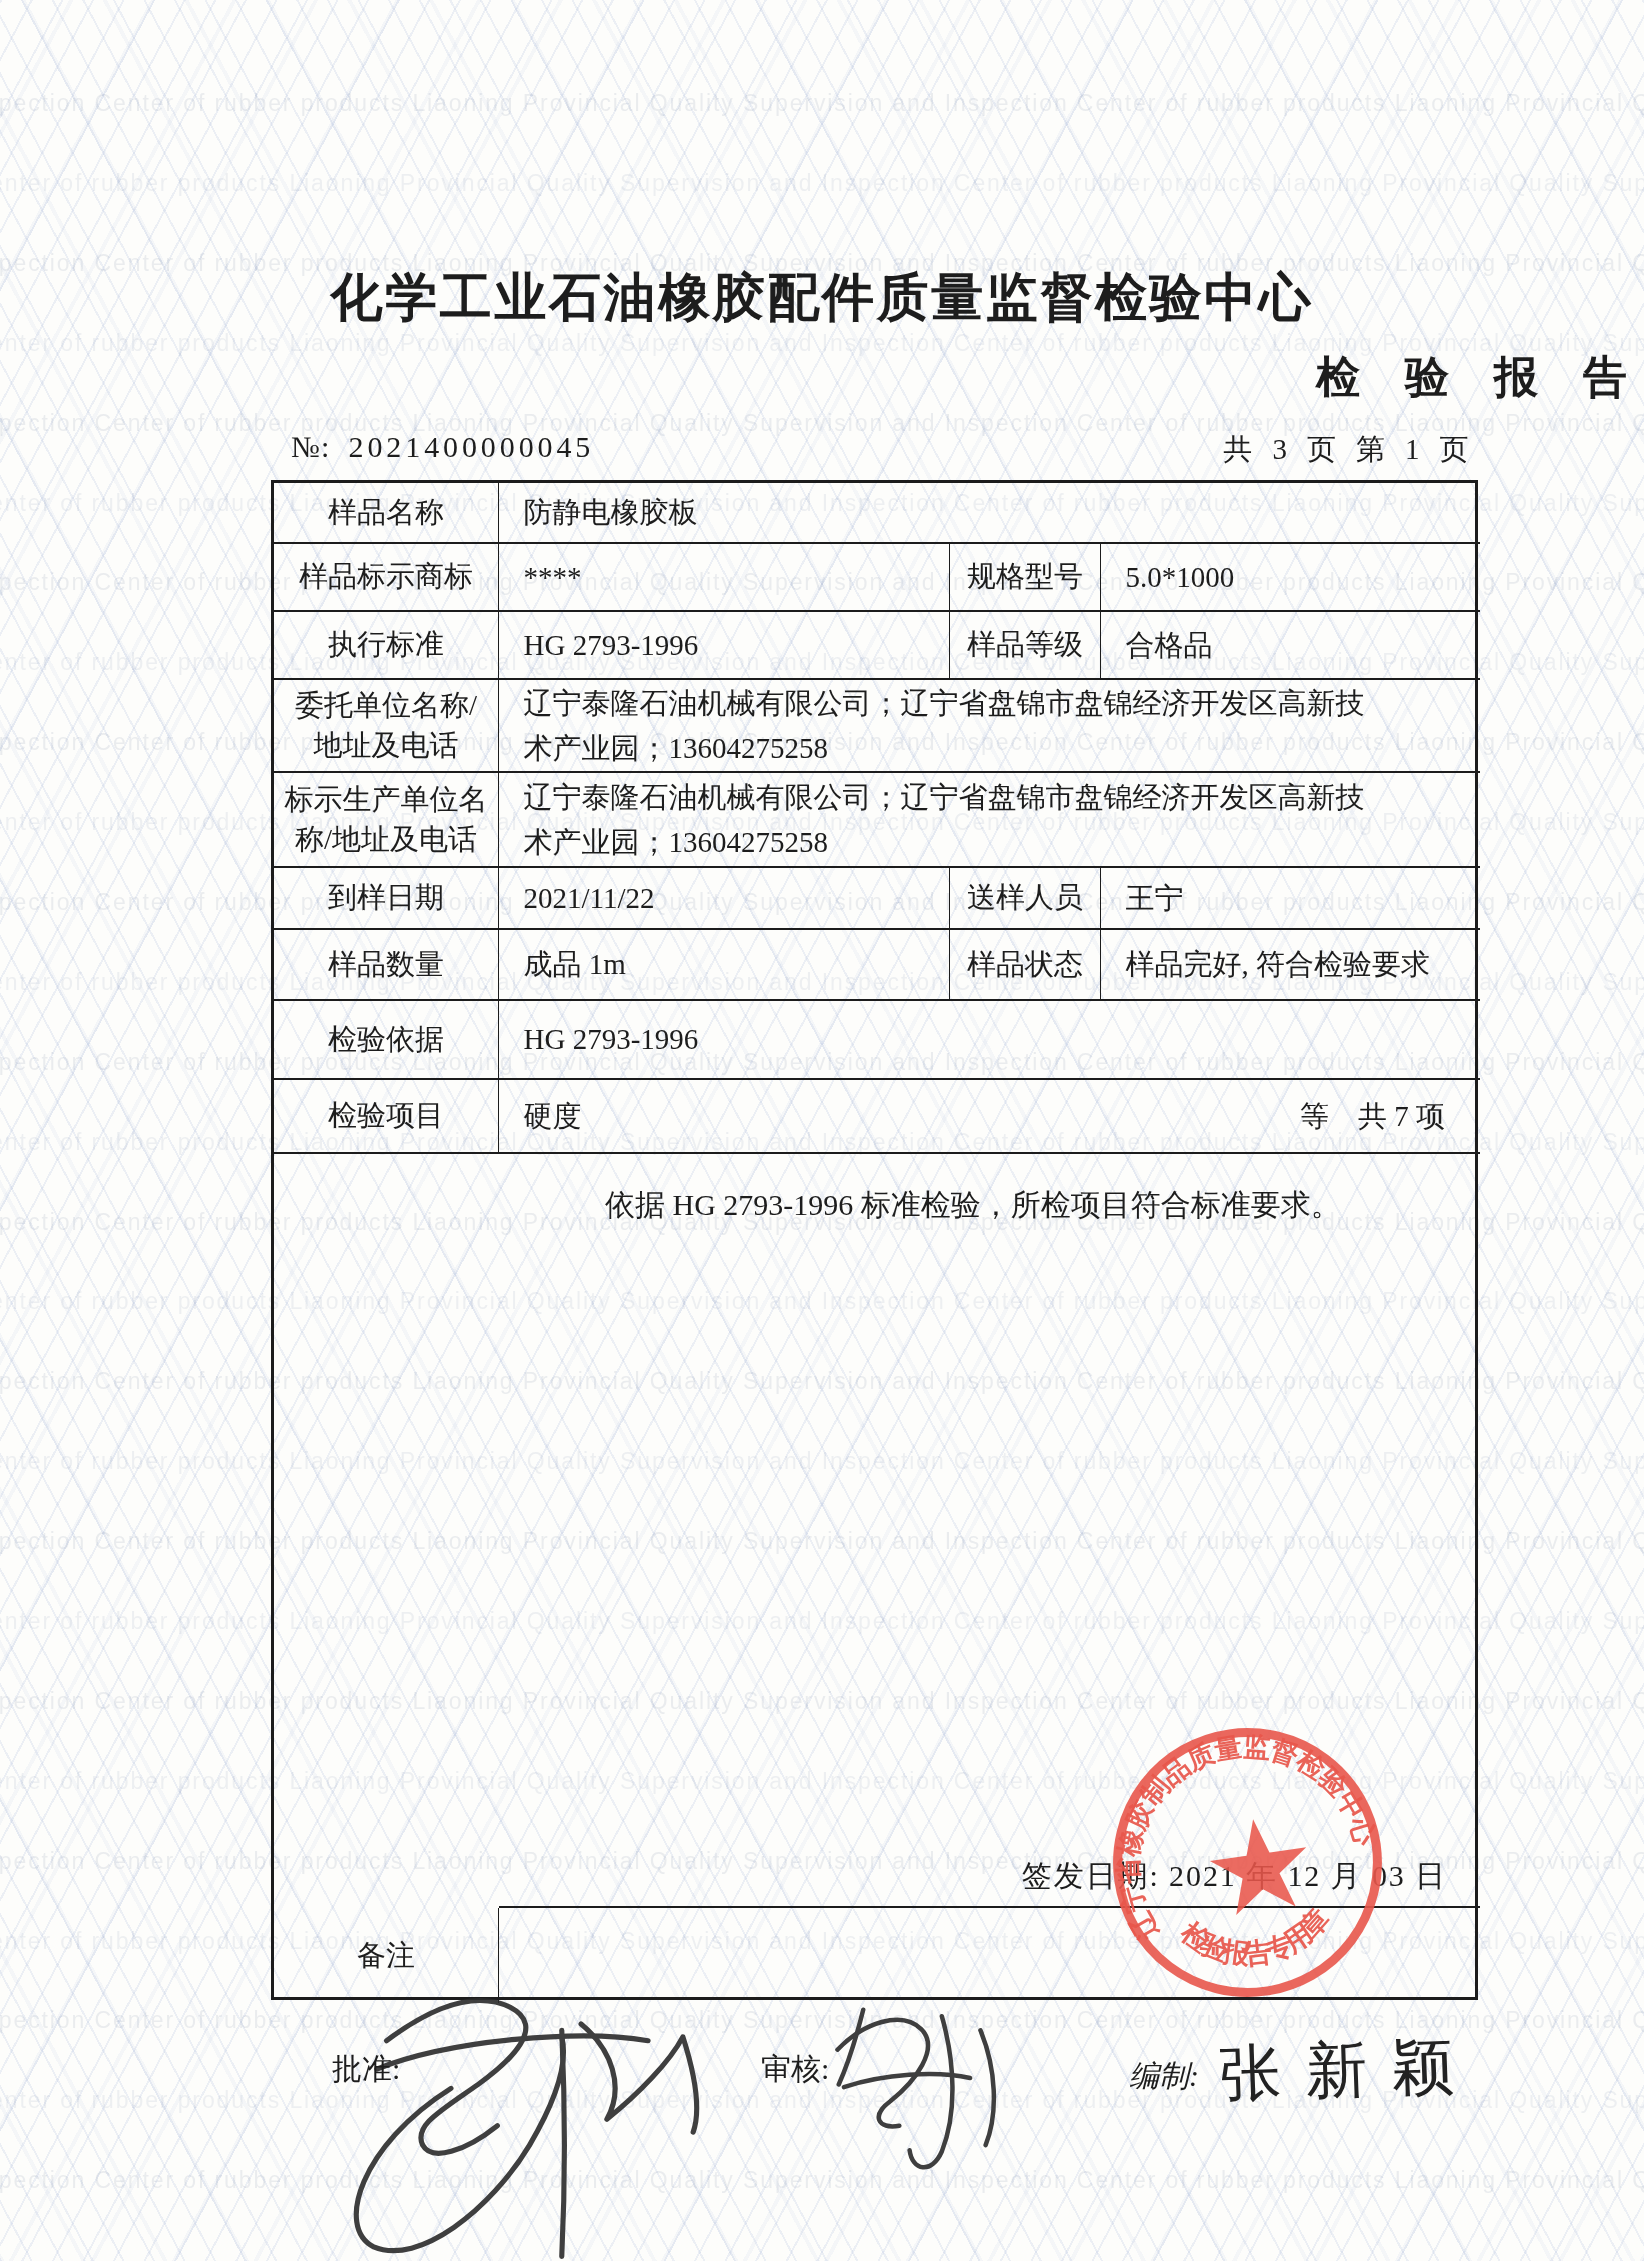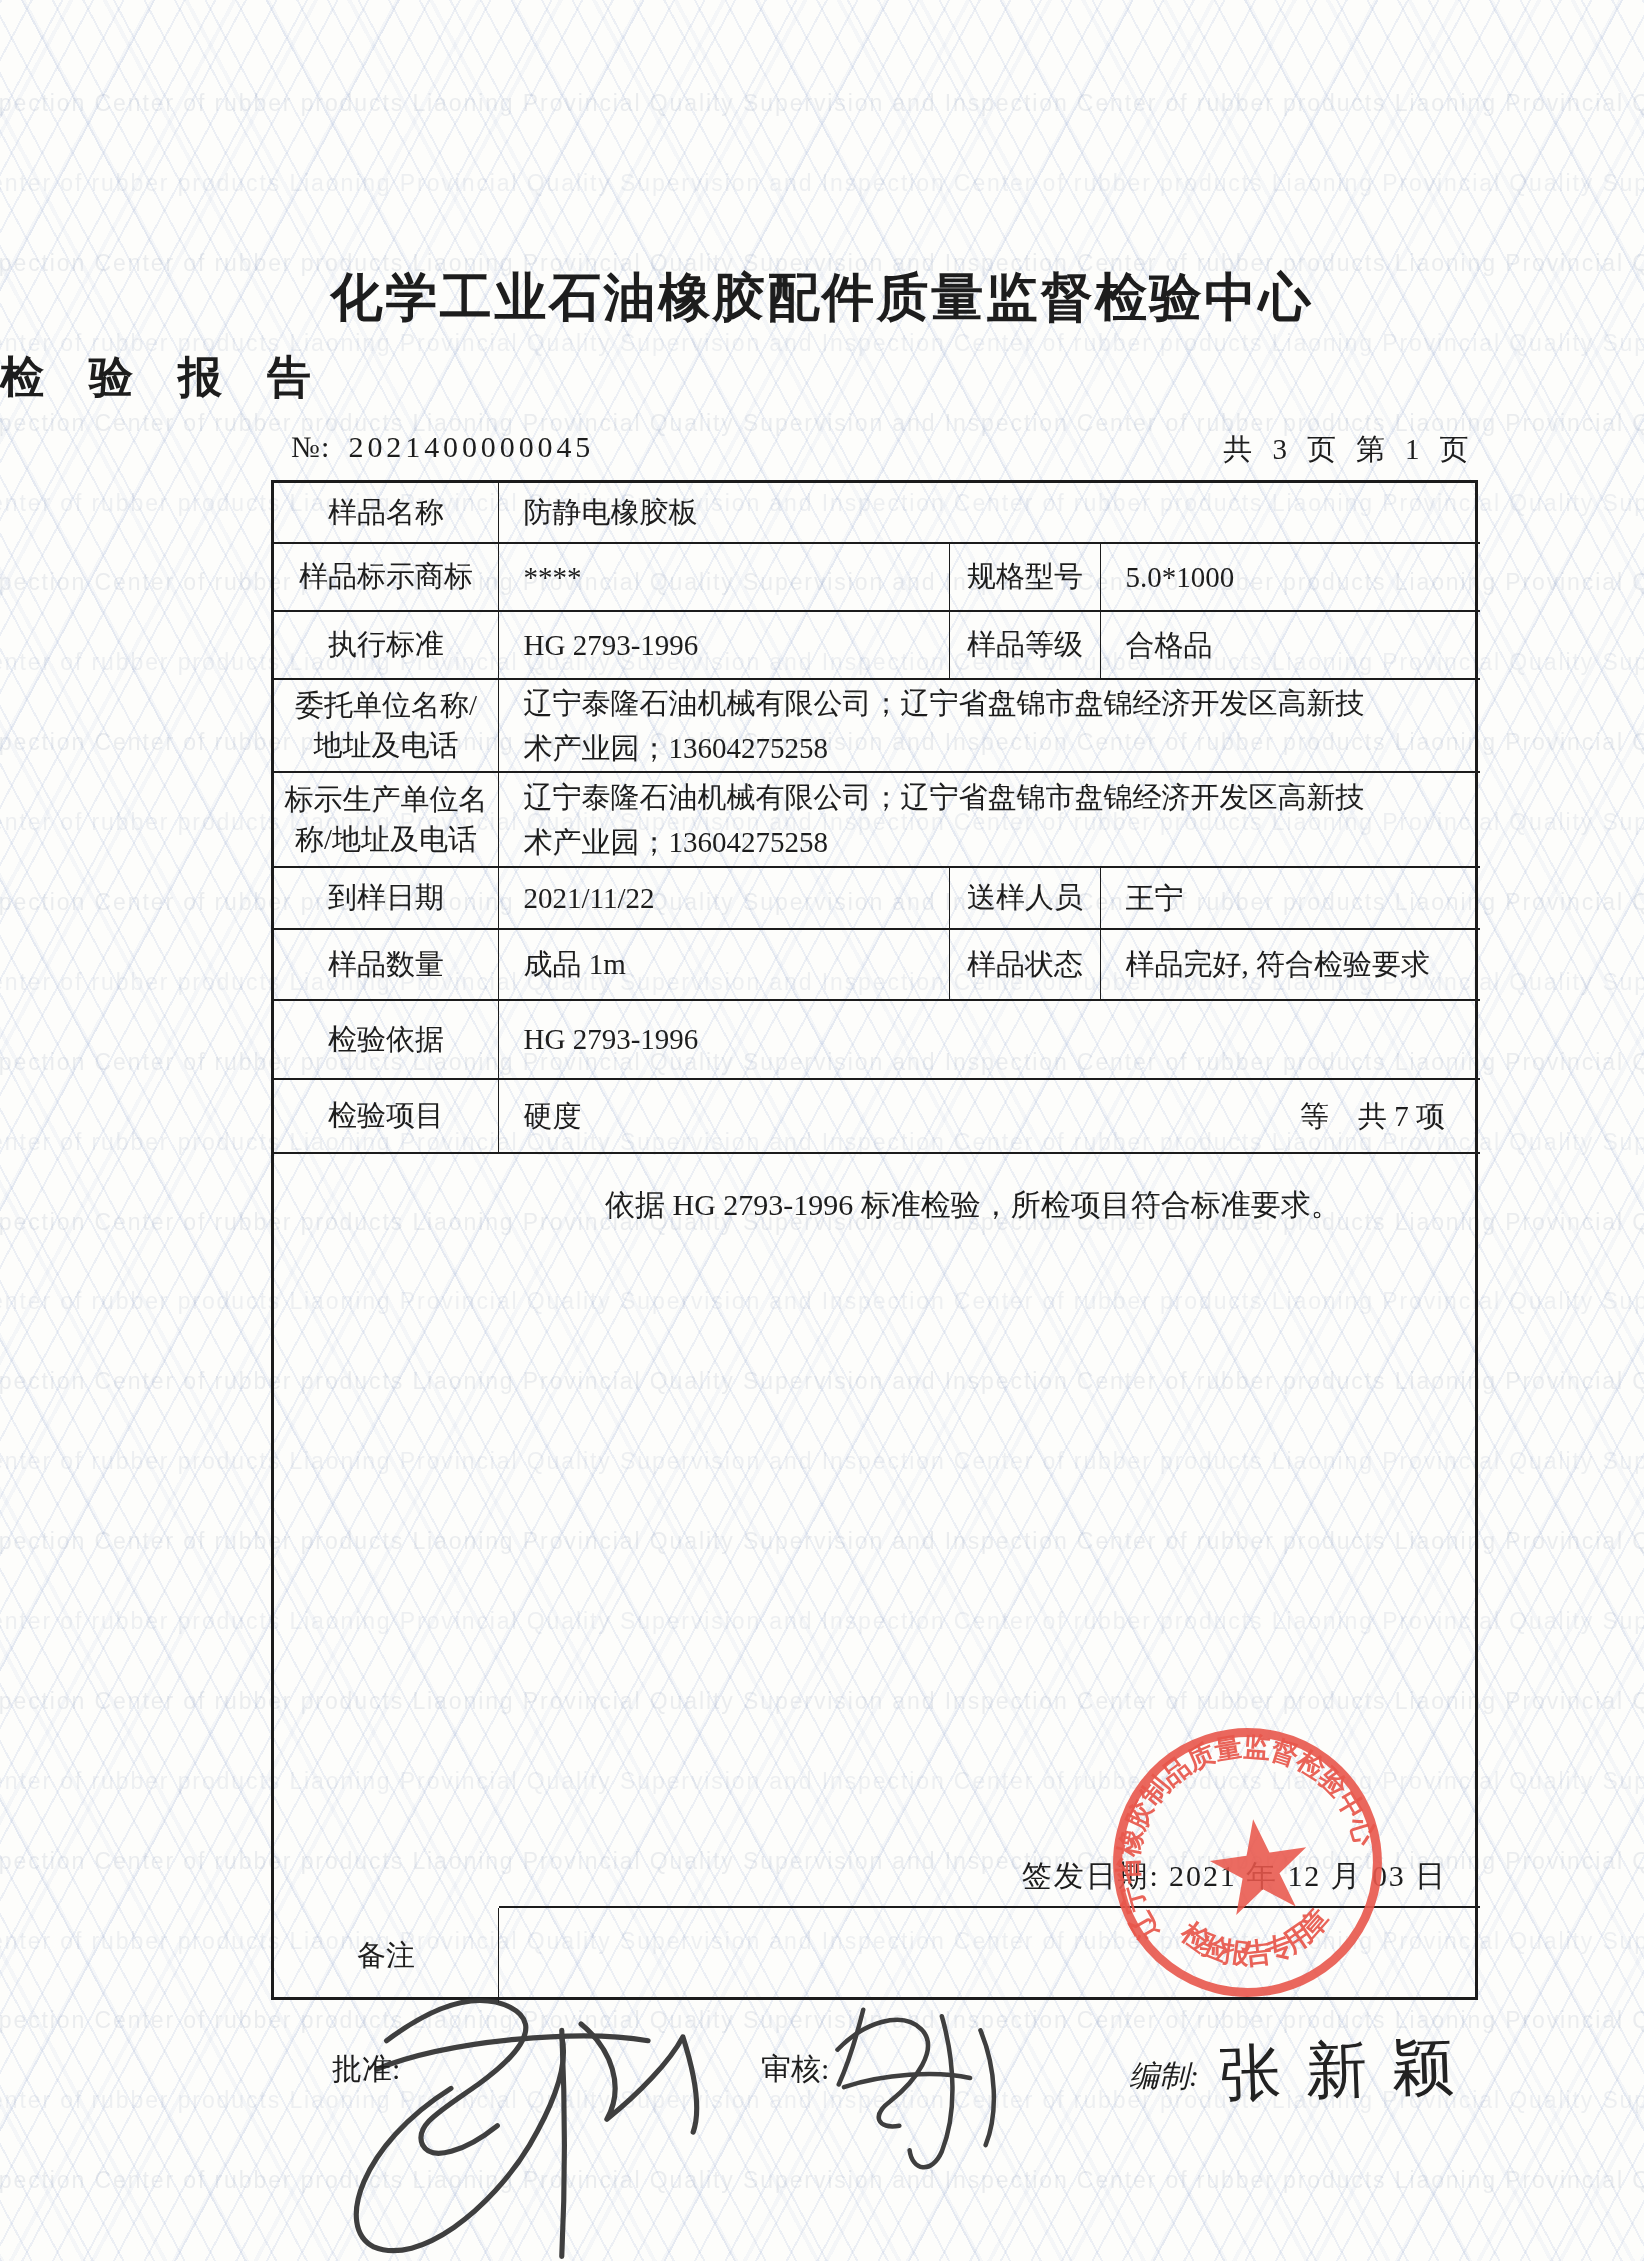--- a/index.html
+++ b/index.html
@@ -29,21 +29,21 @@
     color:rgba(125,140,170,0.15);
   }
   .wm-row.alt{left:-213px;color:rgba(125,140,170,0.12);}
 
   .org-name{
     position:absolute;top:263px;left:0;width:100%;
     text-align:center;font-size:52px;font-weight:700;letter-spacing:2.6px;
   }
   .report-title{
     position:absolute;top:348px;left:0;width:100%;
-    text-align:left;font-size:44px;font-weight:700;letter-spacing:17px;
+    text-align:right;font-size:44px;font-weight:700;letter-spacing:17px;
   }
   .no-line{
     position:absolute;top:430px;left:291px;
     font-size:30px;letter-spacing:1.3px;
   }
   .no-line .num{margin-left:18px;letter-spacing:3.9px;}
   .page-info{
     position:absolute;top:430px;right:169px;
     font-size:29px;letter-spacing:6.4px;
   }

